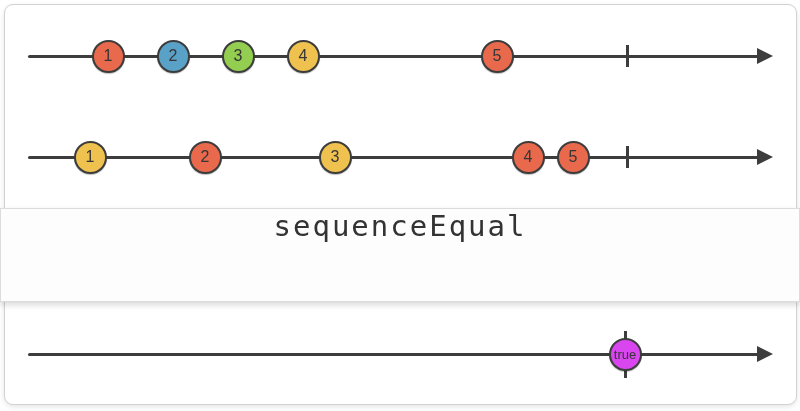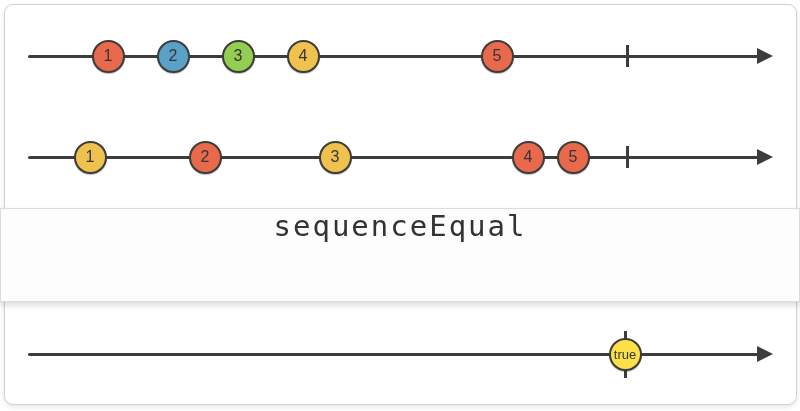--- a/index.html
+++ b/index.html
@@ -108,16 +108,16 @@
     </div>
 
   <div class="op-box">
     <span class="op-label">sequenceEqual</span>
   </div>
 
   <div class="timeline output" style="top:354px">
     <div class="tl-line"></div>
     <div class="tl-tick tall" style="left: 623.5px;"></div>
     <div class="tl-arrow"></div>
-  <div class="marble" style="left: 608.5px; background: #fde047;">true</div>
+  <div class="marble" style="left: 608.5px; background: #d946ef;">true</div>
     </div>
 
 </div>
 
 </body></html>

